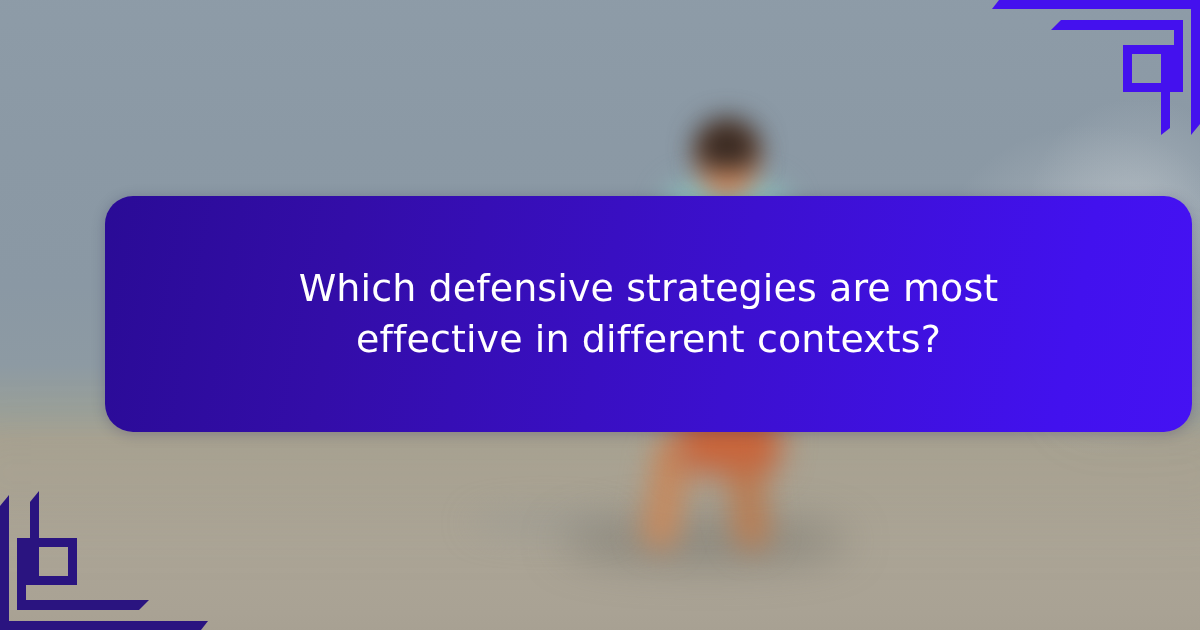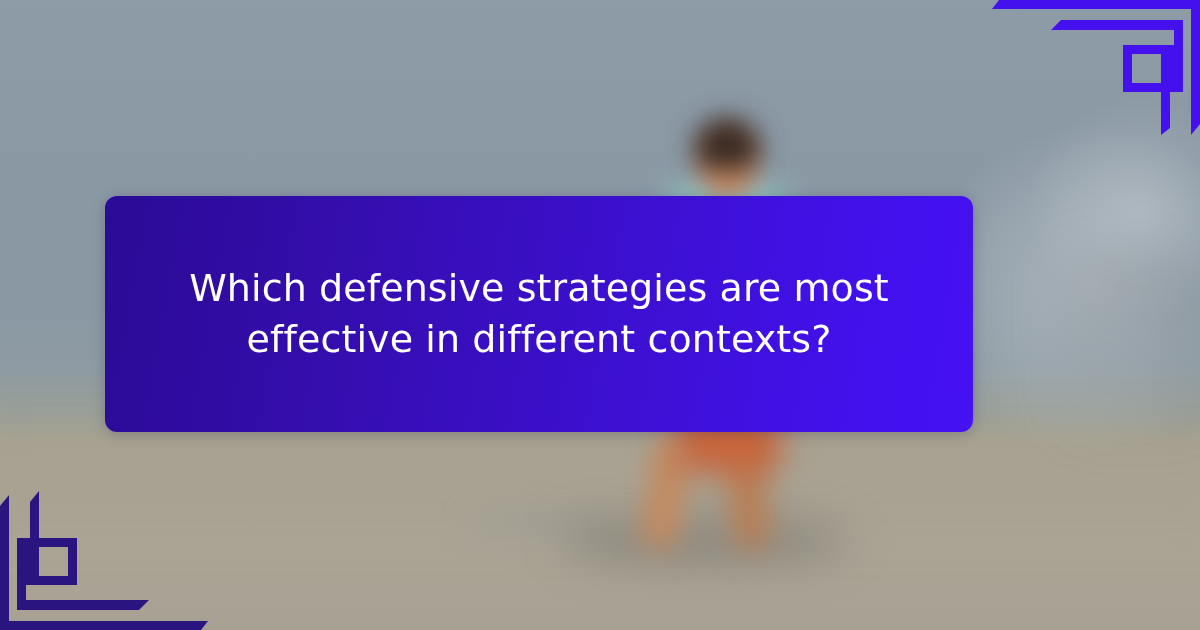--- a/index.html
+++ b/index.html
@@ -115,23 +115,23 @@
   .ornament { position: absolute; }
   .ornament svg { display: block; }
   .orn-tr { right: 0; top: 0; }
   .orn-bl { left: 0; bottom: 0; }
 
   
   .card {
     position: absolute;
     left: 105px;
     top: 196px;
-    width: 868px;
+    width: 1087px;
     height: 236px;
-    border-radius: 12px;
+    border-radius: 28px;
     background: linear-gradient(100deg, #2a0b96 0%, #330da8 22%, #3c10cf 58%, #4211ee 88%, #4512f3 100%);
     display: flex;
     align-items: center;
     justify-content: center;
     box-shadow: 0 2px 14px rgba(20,8,70,0.22);
   }
   .card-text {
     color: #ffffff;
     font-size: 38px;
     line-height: 1.34;

